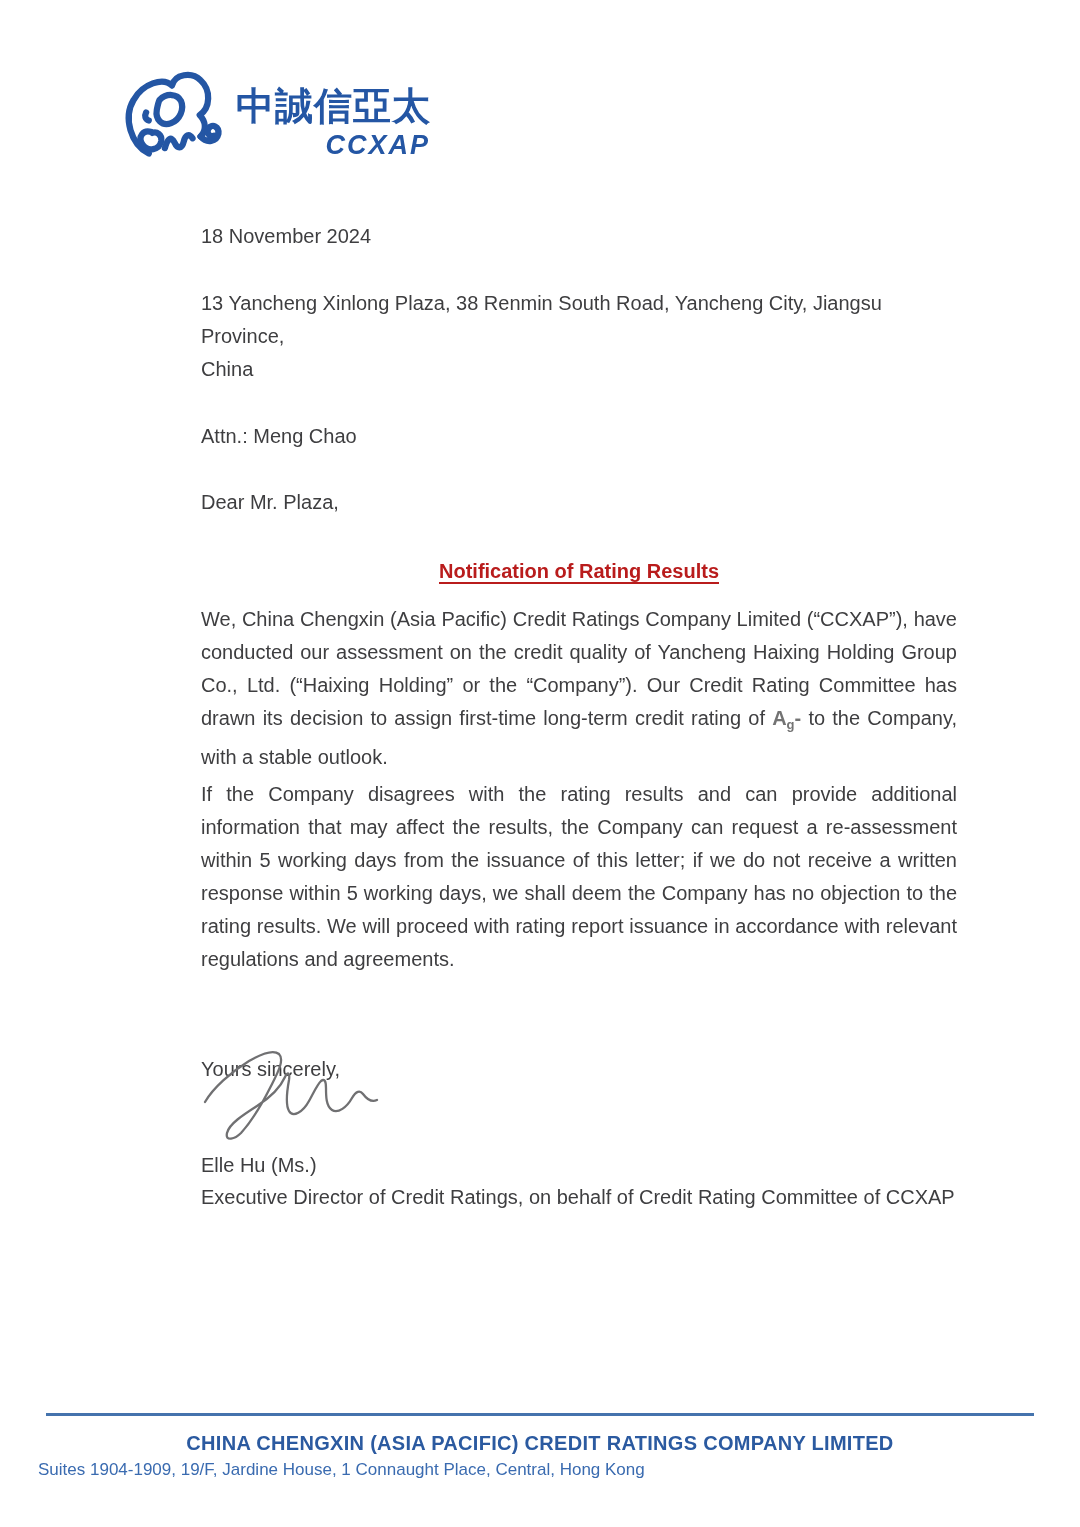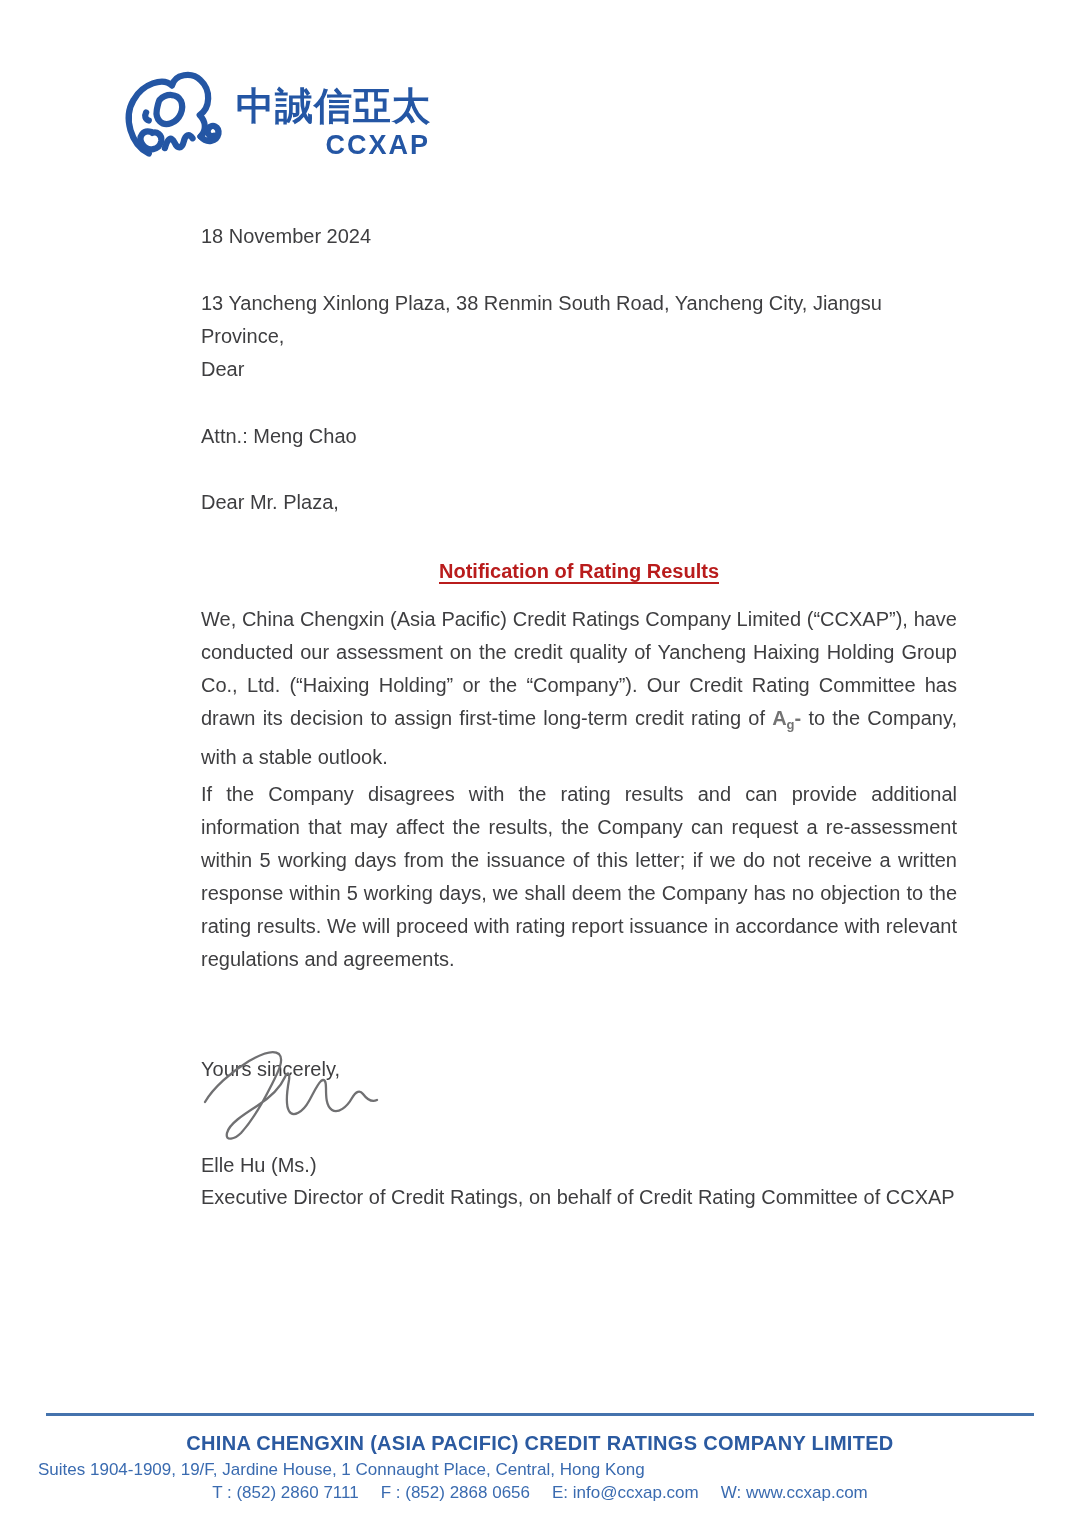--- a/index.html
+++ b/index.html
@@ -12,21 +12,21 @@
   }
   
   .brand-logo { position:absolute; left:80px; top:66px; }
   .brand-text { position:absolute; left:198px; top:86px; width:194px; }
   .brand-cn {
     font-size:38px; font-weight:700; color:#2456A4;
     letter-spacing:1px; line-height:1.1; white-space:nowrap;
   }
   .brand-acronym {
     font-size:27px; font-weight:800; color:#2456A4;
-    letter-spacing:2px; text-align:right; margin-top:2px;
+    letter-spacing:2px; text-align:right; margin-top:2px;font-style:italic;
   }
   
   .content { position:absolute; left:163px; top:0; width:756px; font-size:20px; }
   .content p { line-height:33px; }
   .date-line       { position:absolute; top:220px; }
   .recipient       { position:absolute; top:287px; width:100%; }
   .attn-line       { position:absolute; top:420px; }
   .salutation      { position:absolute; top:486px; }
   .subject {
     position:absolute; top:560px; width:100%; text-align:center;
@@ -79,21 +79,21 @@
   <div class="brand-text">
     <div class="brand-cn">中誠信亞太</div>
     <div class="brand-acronym">CCXAP</div>
   </div>
 
   <main class="content">
     <p class="date-line">18 November 2024</p>
 
     <div class="recipient">
       <p>13 Yancheng Xinlong Plaza, 38 Renmin South Road, Yancheng City, Jiangsu Province,</p>
-      <p>Dear</p>
+      <p>China</p>
     </div>
 
     <p class="attn-line">Attn.: Meng Chao</p>
     <p class="salutation">Dear Mr. Plaza,</p>
 
     <h1 class="subject">Notification of Rating Results</h1>
 
     <p class="para para-1"><span>We, China Chengxin (Asia Pacific) Credit Ratings Company Limited (“CCXAP”), have conducted our assessment on the credit quality of Yancheng Haixing Holding Group Co., Ltd. (“Haixing Holding” or the “Company”). Our Credit Rating Committee has drawn its decision to assign first-time long-term credit rating of </span><span class="rating"><span>A</span><span class="sub">g</span><span>-</span></span><span> to the Company, with a stable outlook.</span></p>
 
     <p class="para para-2">If the Company disagrees with the rating results and can provide additional information that may affect the results, the Company can request a re-assessment within 5 working days from the issuance of this letter; if we do not receive a written response within 5 working days, we shall deem the Company has no objection to the rating results. We will proceed with rating report issuance in accordance with relevant regulations and agreements.</p>
@@ -104,17 +104,14 @@
       <path d="M8 56 C16 42 34 26 52 15 C64 8 76 3 82 8 C88 14 80 28 74 40 C66 56 54 76 44 87 C38 93 28 96 30 87 C32 78 46 69 60 60 C74 51 84 40 88 31 C91 25 93 27 92 34 C90 45 88 58 92 65 C96 72 106 66 112 55 C117 46 120 39 124 35 C128 32 129 36 129 42 C129 50 129 60 135 64 C141 68 150 61 155 52 C159 45 163 44 166 48 C169 52 174 57 180 54" stroke="#707072" stroke-width="2.3" stroke-linecap="round" fill="none"></path>
     </svg>
 
     <p class="signer-name">Elle Hu (Ms.)</p>
     <p class="signer-title">Executive Director of Credit Ratings, on behalf of Credit Rating Committee of CCXAP</p>
   </main>
 
   <div class="footer-rule"></div>
   <p class="f-title">CHINA CHENGXIN (ASIA PACIFIC) CREDIT RATINGS COMPANY LIMITED</p>
   <p class="f-addr">Suites 1904-1909, 19/F, Jardine House, 1 Connaught Place, Central, Hong Kong</p>
-  <p class="f-contact">
-    <span>T : (852) 2860 7111</span><span>F : (852) 2868 0656</span><span>E: info@ccxap.com</span><span>W: www.ccxap.com</span>
-  </p>
 
 </div>
 
 </body></html>

